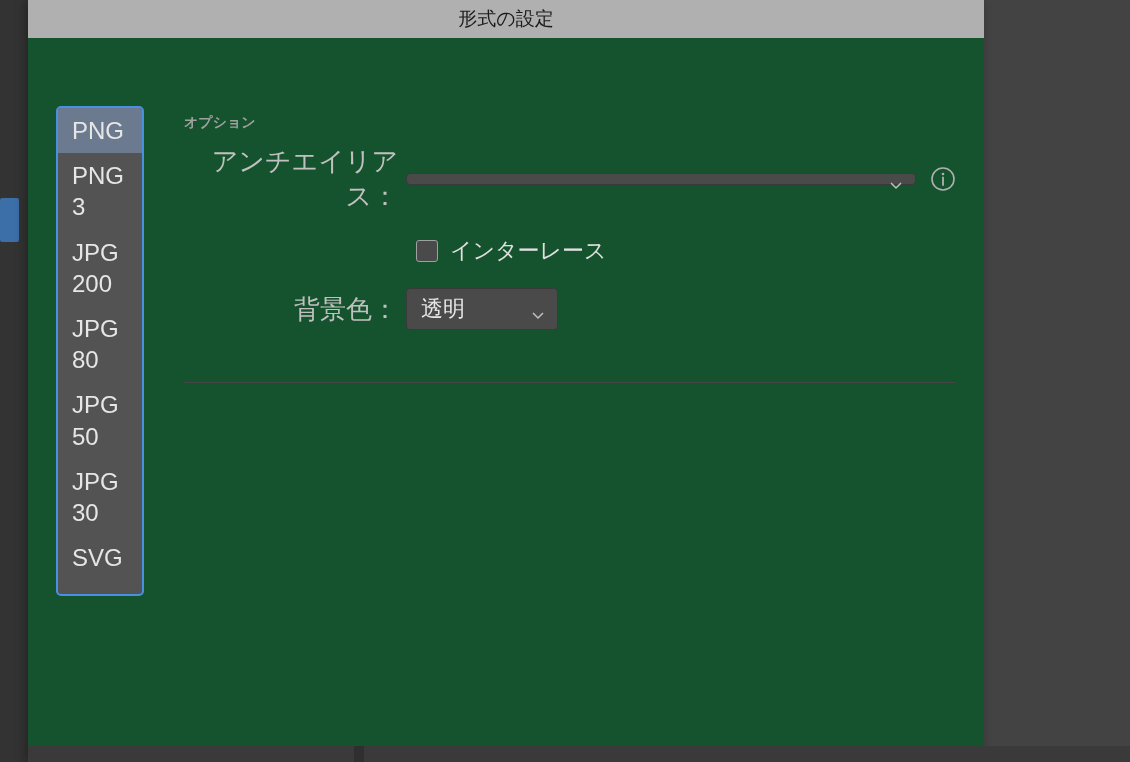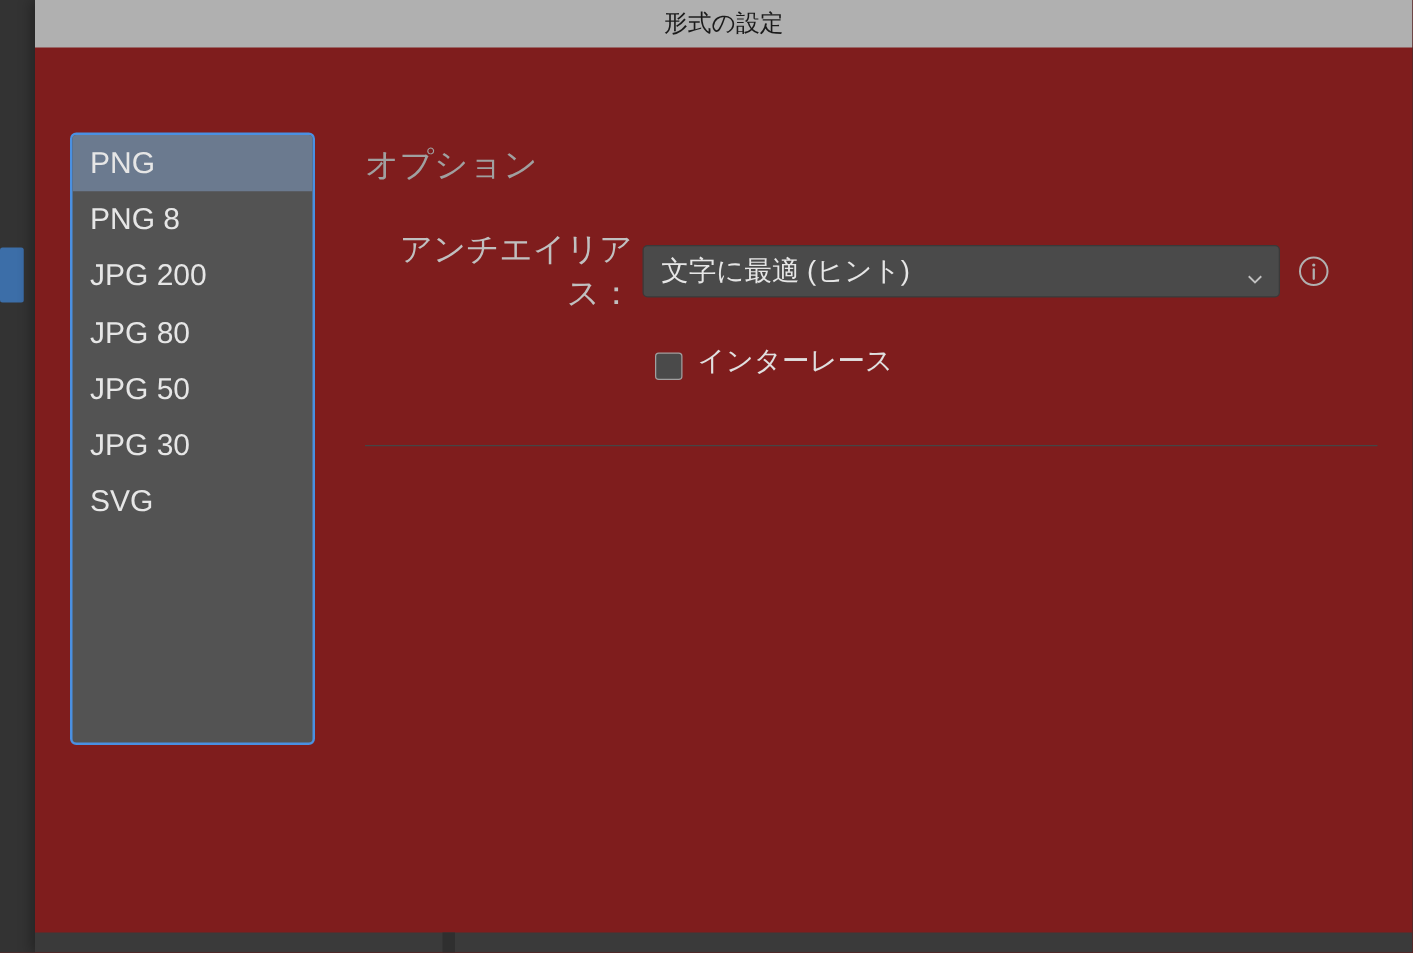--- a/index.html
+++ b/index.html
@@ -37,23 +37,23 @@
       top: 198px;
       width: 19px;
       height: 44px;
       background: #3c6ea8;
       border-radius: 2px;
     }
     .dialog {
       position: absolute;
       left: 28px;
       top: 0;
-      width: 1102px;
-      height: 762px;
-      background: #7f1d1d;
+      width: 956px;
+      height: 762px;
+      background: #14532d;
       border-radius: 0;
       box-shadow: -3px 0px 10px rgba(0,0,0,0.3);
     }
     .titlebar {
       height: 38px;
       background: #b0b0b0;
       display: flex;
       align-items: center;
       justify-content: center;
       color: #1a1a1a;
@@ -88,23 +88,23 @@
       flex: 1;
       position: relative;
     }
     .options-fieldset {
       border: none;
       border-bottom: 1px solid #454545;
       padding-bottom: 30px;
     }
     .options-legend {
       color: #a0a0a0;
-      font-size: 27px;
-      font-weight: 400;
-      margin-bottom: 32px;
+      font-size: 14px;
+      font-weight: 700;
+      margin-bottom: 12px;
       padding-top: 8px;
     }
     .form-row {
       display: flex;
       align-items: center;
       margin-bottom: 22px;
     }
     .form-label {
       width: 222px;
       text-align: right;
@@ -152,21 +152,21 @@
       cursor: pointer;
     }
     .info-icon svg {
       width: 100%;
       height: 100%;
       stroke: #b0b0b0;
       fill: none;
     }
     .checkbox-row {
       display: flex;
-      align-items: flex-end;
+      align-items: center;
       margin-bottom: 22px;
       padding-left: 232px;
     }
     .checkbox {
       width: 22px;
       height: 22px;
       border: 1.5px solid #a0a0a0;
       border-radius: 3px;
       background: #4a4a4a;
       cursor: pointer;
@@ -203,56 +203,66 @@
   </div>
 
   <div class="dialog">
     <div class="titlebar">
       <span>形式の設定</span>
     </div>
 
     <div class="content">
       <div class="format-list">
         <div class="format-item selected">PNG</div>
-        <div class="format-item">PNG 8</div>
+        <div class="format-item">PNG 3</div>
         <div class="format-item">JPG 200</div>
         <div class="format-item">JPG 80</div>
         <div class="format-item">JPG 50</div>
         <div class="format-item">JPG 30</div>
         <div class="format-item">SVG</div>
       </div>
 
       <div class="options-panel">
         <div class="options-fieldset">
           <div class="options-legend">オプション</div>
 
           <div class="form-row">
             <div class="form-label">アンチエイリアス：</div>
             <div class="select-control select-wide">
-              <span>文字に最適 (ヒント)</span>
               <span class="chevron">
                 <svg viewBox="0 0 14 14">
                     <path d="M2 5 L7 10 L12 5" stroke="#c0c0c0" stroke-width="1.5" fill="none"></path>
                   </svg>
               </span>
             </div>
             <div class="info-icon">
               <svg viewBox="0 0 26 26">
                 <circle cx="13" cy="13" r="11" stroke-width="1.6"></circle>
                 <circle cx="13" cy="8" r="1.3" fill="#b0b0b0" stroke="none"></circle>
                 <line x1="13" y1="11.5" x2="13" y2="19" stroke-width="1.8" stroke-linecap="round"></line>
               </svg>
             </div>
           </div>
 
           <div class="checkbox-row">
             <div class="checkbox"></div>
             <div class="checkbox-label">インターレース</div>
           </div>
 
+          <div class="form-row">
+            <div class="form-label">背景色：</div>
+            <div class="select-control select-narrow">
+              <span>透明</span>
+              <span class="chevron">
+                <svg viewBox="0 0 14 14">
+                    <path d="M2 5 L7 10 L12 5" stroke="#c0c0c0" stroke-width="1.5" fill="none"></path>
+                  </svg>
+              </span>
+            </div>
+          </div>
         </div>
       </div>
     </div>
 
     <div class="bottom-dark">
       <div class="bottom-dark-inner"></div>
     </div>
   </div>
 </div>
 

